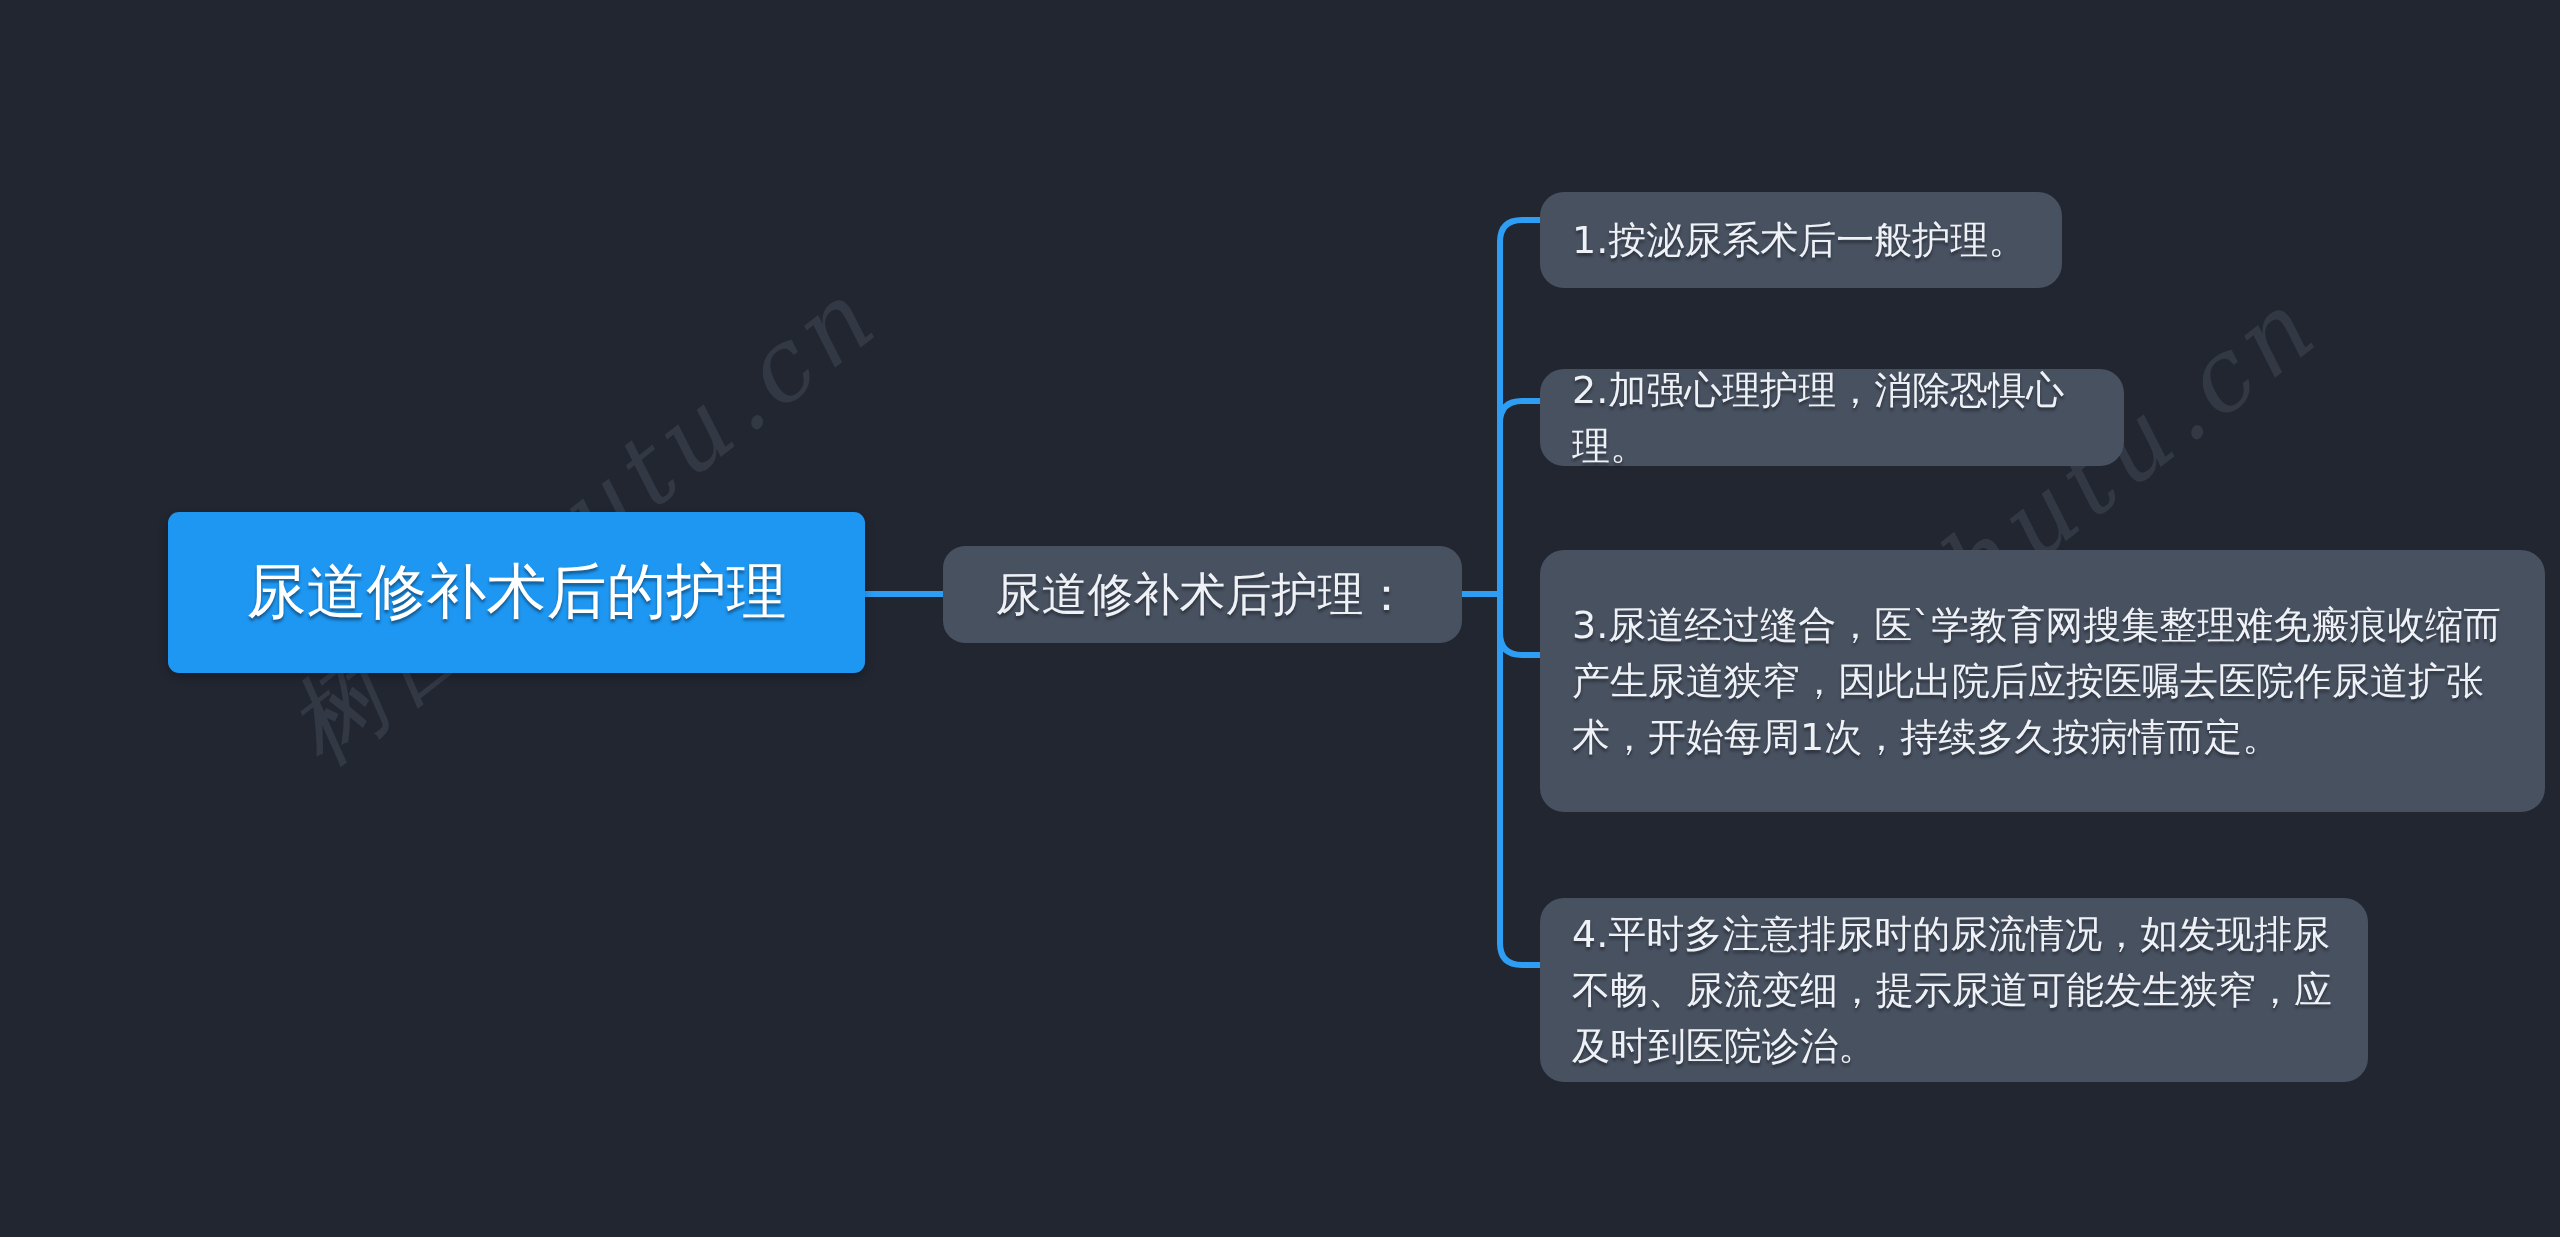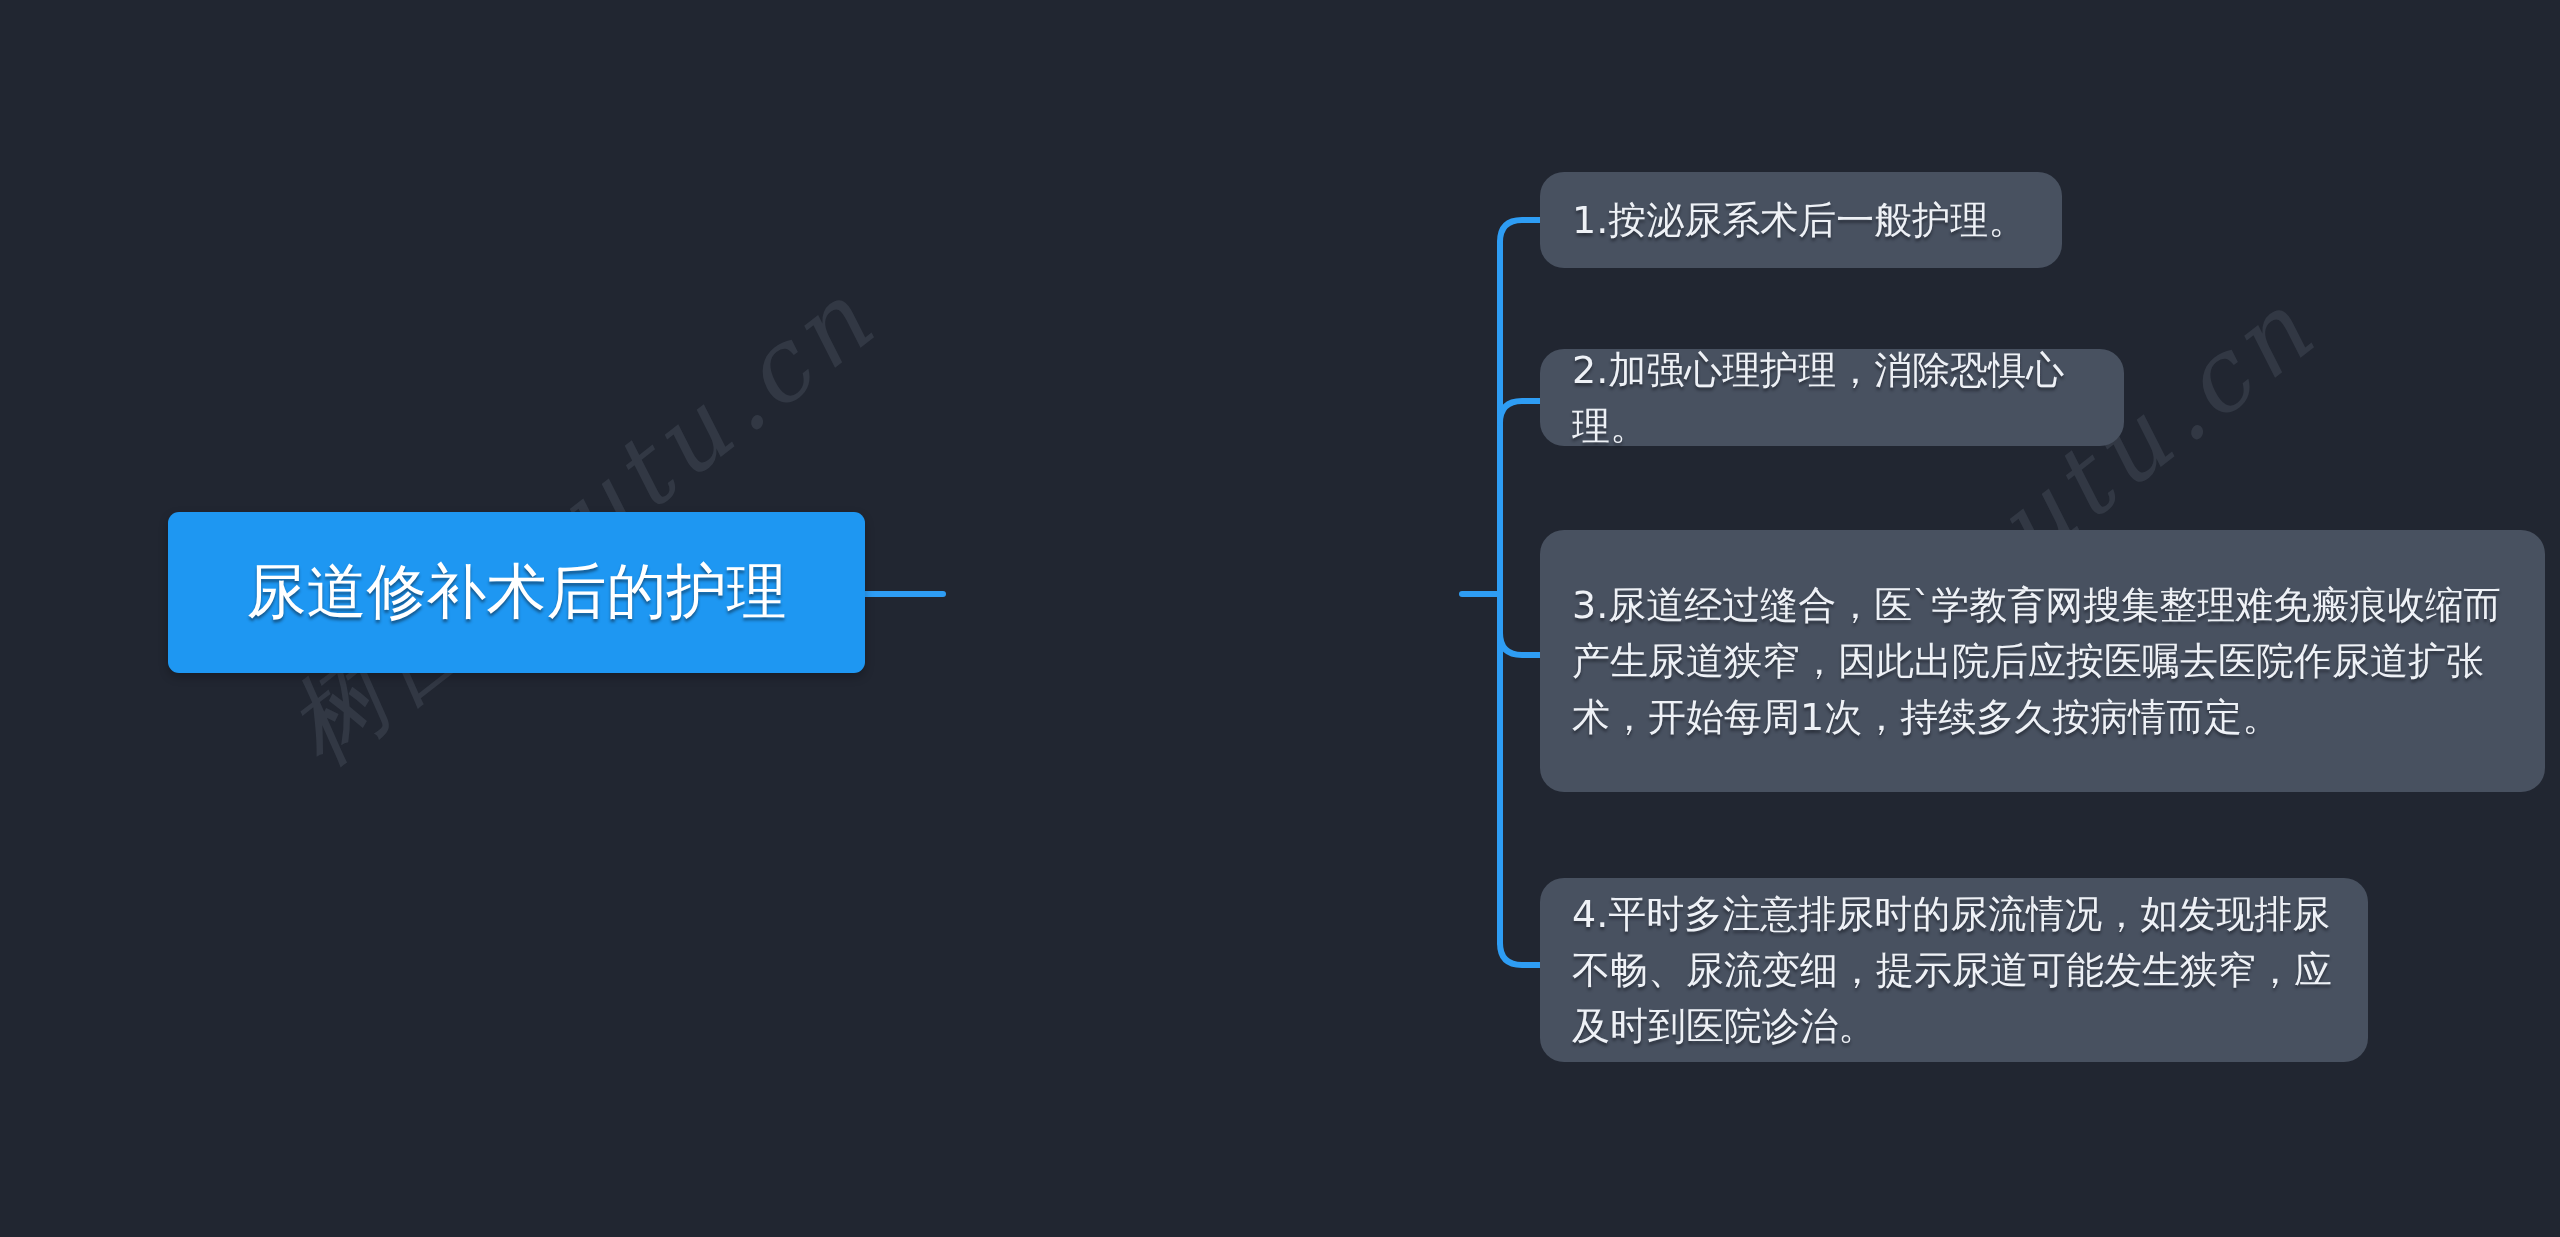--- a/index.html
+++ b/index.html
@@ -67,20 +67,21 @@
     justify-content: center;
   }
   .node.child {
     background: var(--node_bg, #485160);
     border-radius: 24px;
     font-size: 38px;
     line-height: 56px;
     padding: 0 32px;
     justify-content: flex-start;
     text-align: left;
+    margin-top: 20px;
   }
   .c1 { left: 1540px; top: 172px; width: 522px; height: 96px;  }
   .c2 { left: 1540px; top: 349px; width: 584px; height: 97px;  }
   .c3 { left: 1540px; top: 530px; width: 1005px; height: 262px; }
   .c4 { left: 1540px; top: 878px; width: 828px; height: 184px; }
 </style>
 </head>
 <body>
 
 <div id="canvas">
@@ -93,20 +94,21 @@
     <path d="M 1500 423 Q 1500 401 1522 401 L 1540 401"></path>
     <path d="M 1500 633 Q 1500 655 1522 655 L 1540 655"></path>
     <path d="M 1500 943 Q 1500 965 1522 965 L 1540 965"></path>
   </svg>
 
   <div class="watermark wm1">树图shutu.cn</div>
   <div class="watermark wm2">树图shutu.cn</div>
 
   <div class="node root">尿道修补术后的护理</div>
 
+  <div class="node parent">尿道修补术后护理：</div>
 
   <div class="node child c1">1.按泌尿系术后一般护理。</div>
 
   <div class="node child c2">2.加强心理护理，消除恐惧心理。</div>
 
   <div class="node child c3">3.尿道经过缝合，医`学教育网搜集整理难免瘢痕收缩而产生尿道狭窄，因此出院后应按医嘱去医院作尿道扩张术，开始每周1次，持续多久按病情而定。</div>
 
   <div class="node child c4">4.平时多注意排尿时的尿流情况，如发现排尿不畅、尿流变细，提示尿道可能发生狭窄，应及时到医院诊治。</div>
 
 </div>

